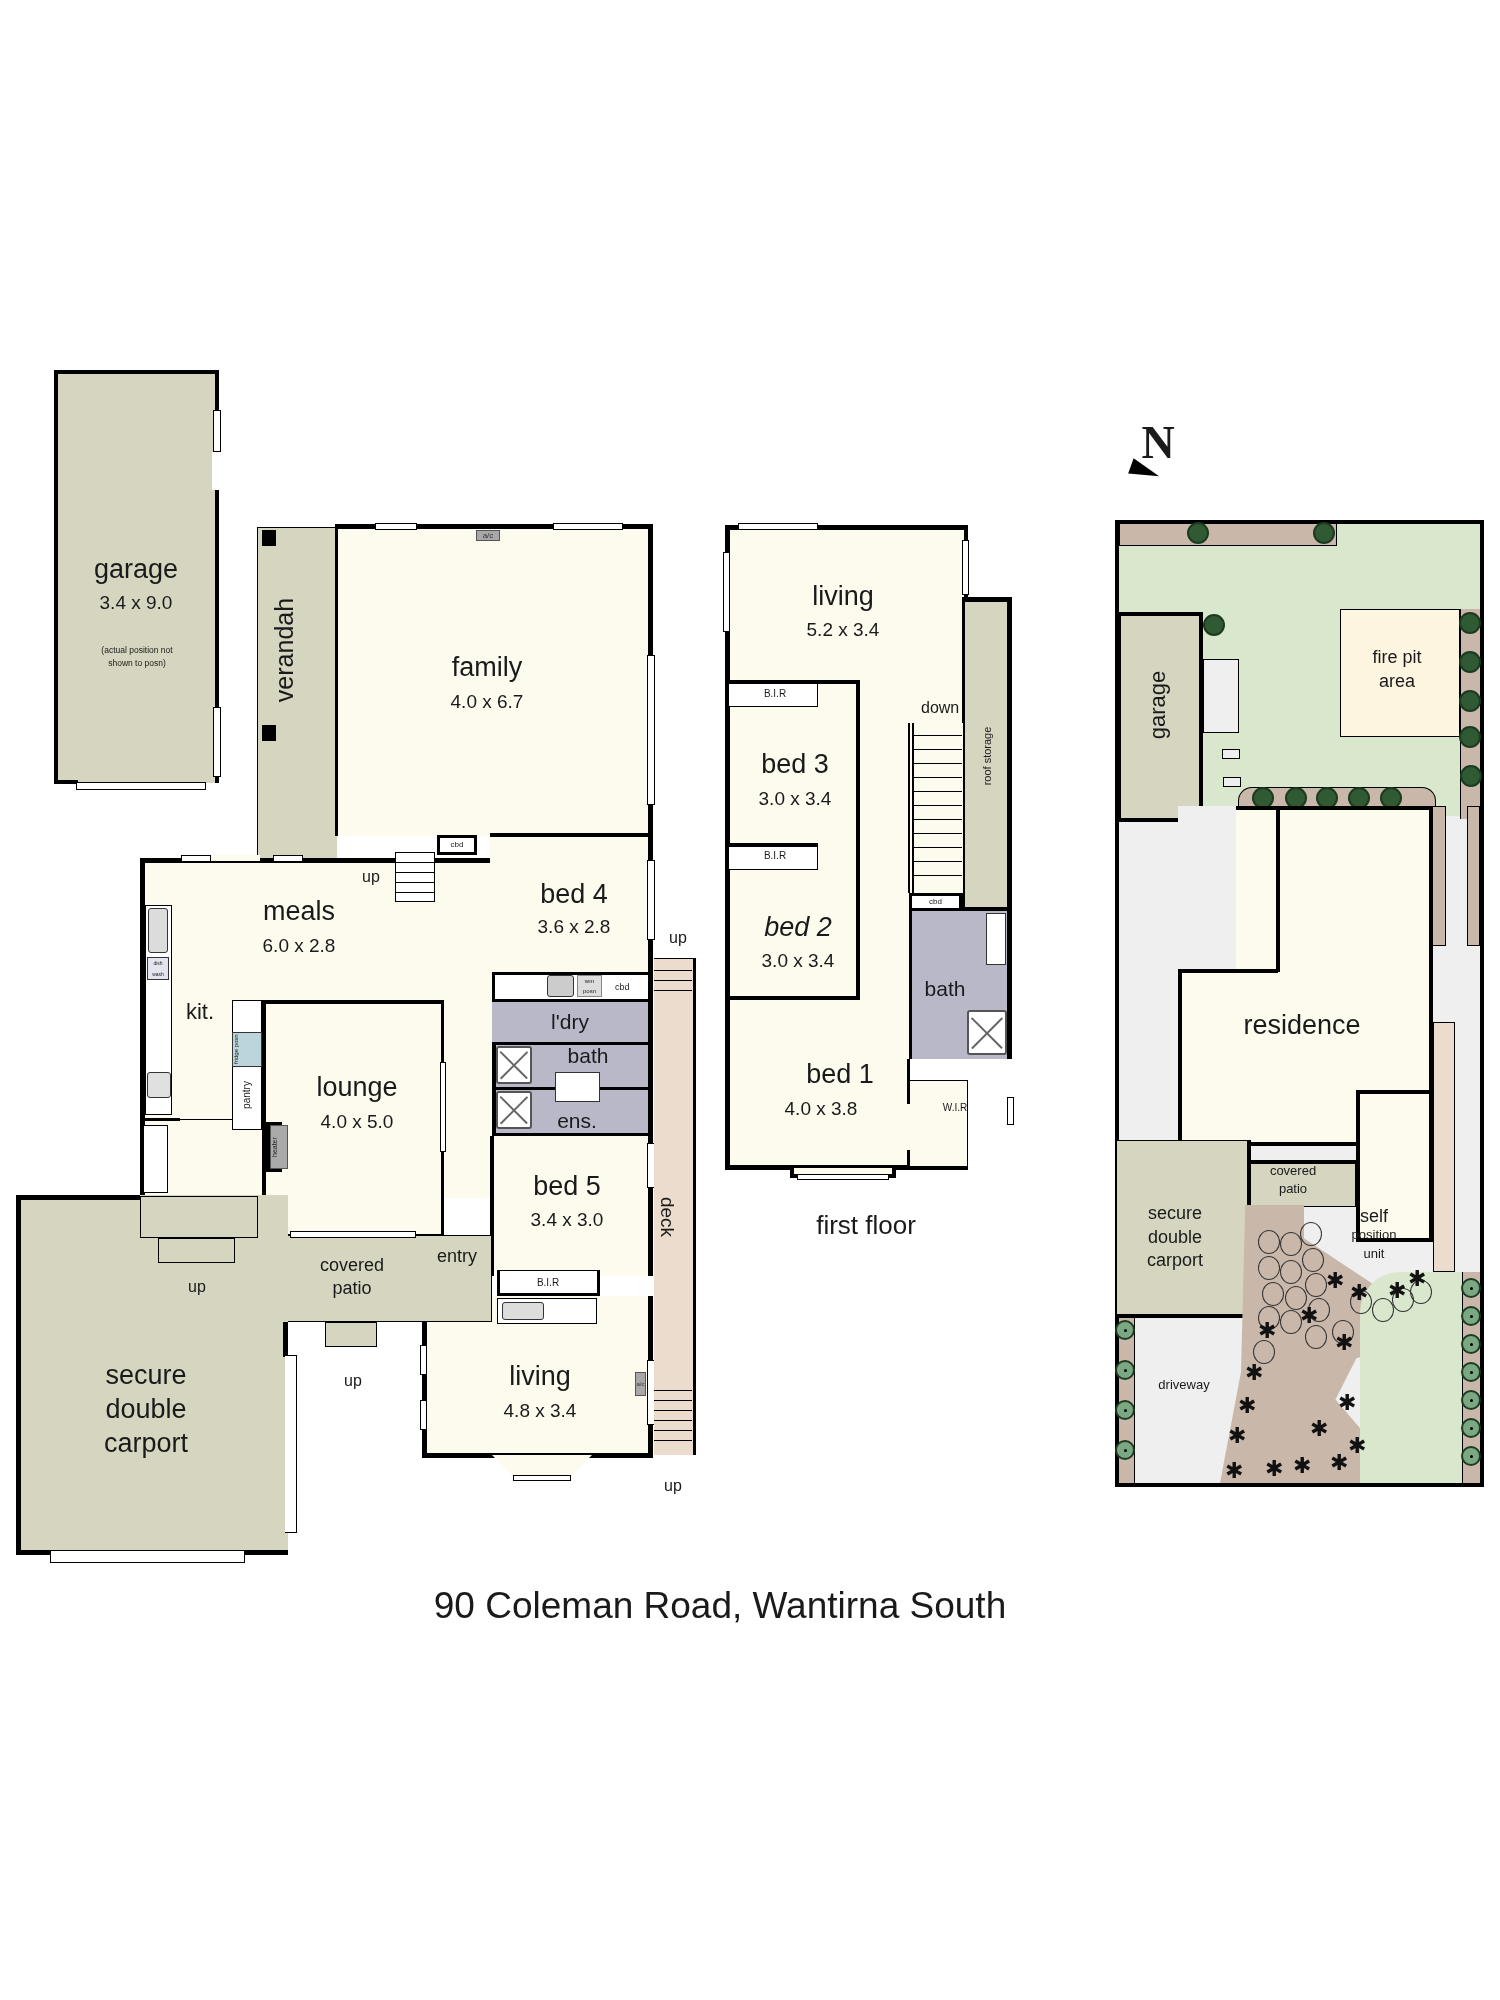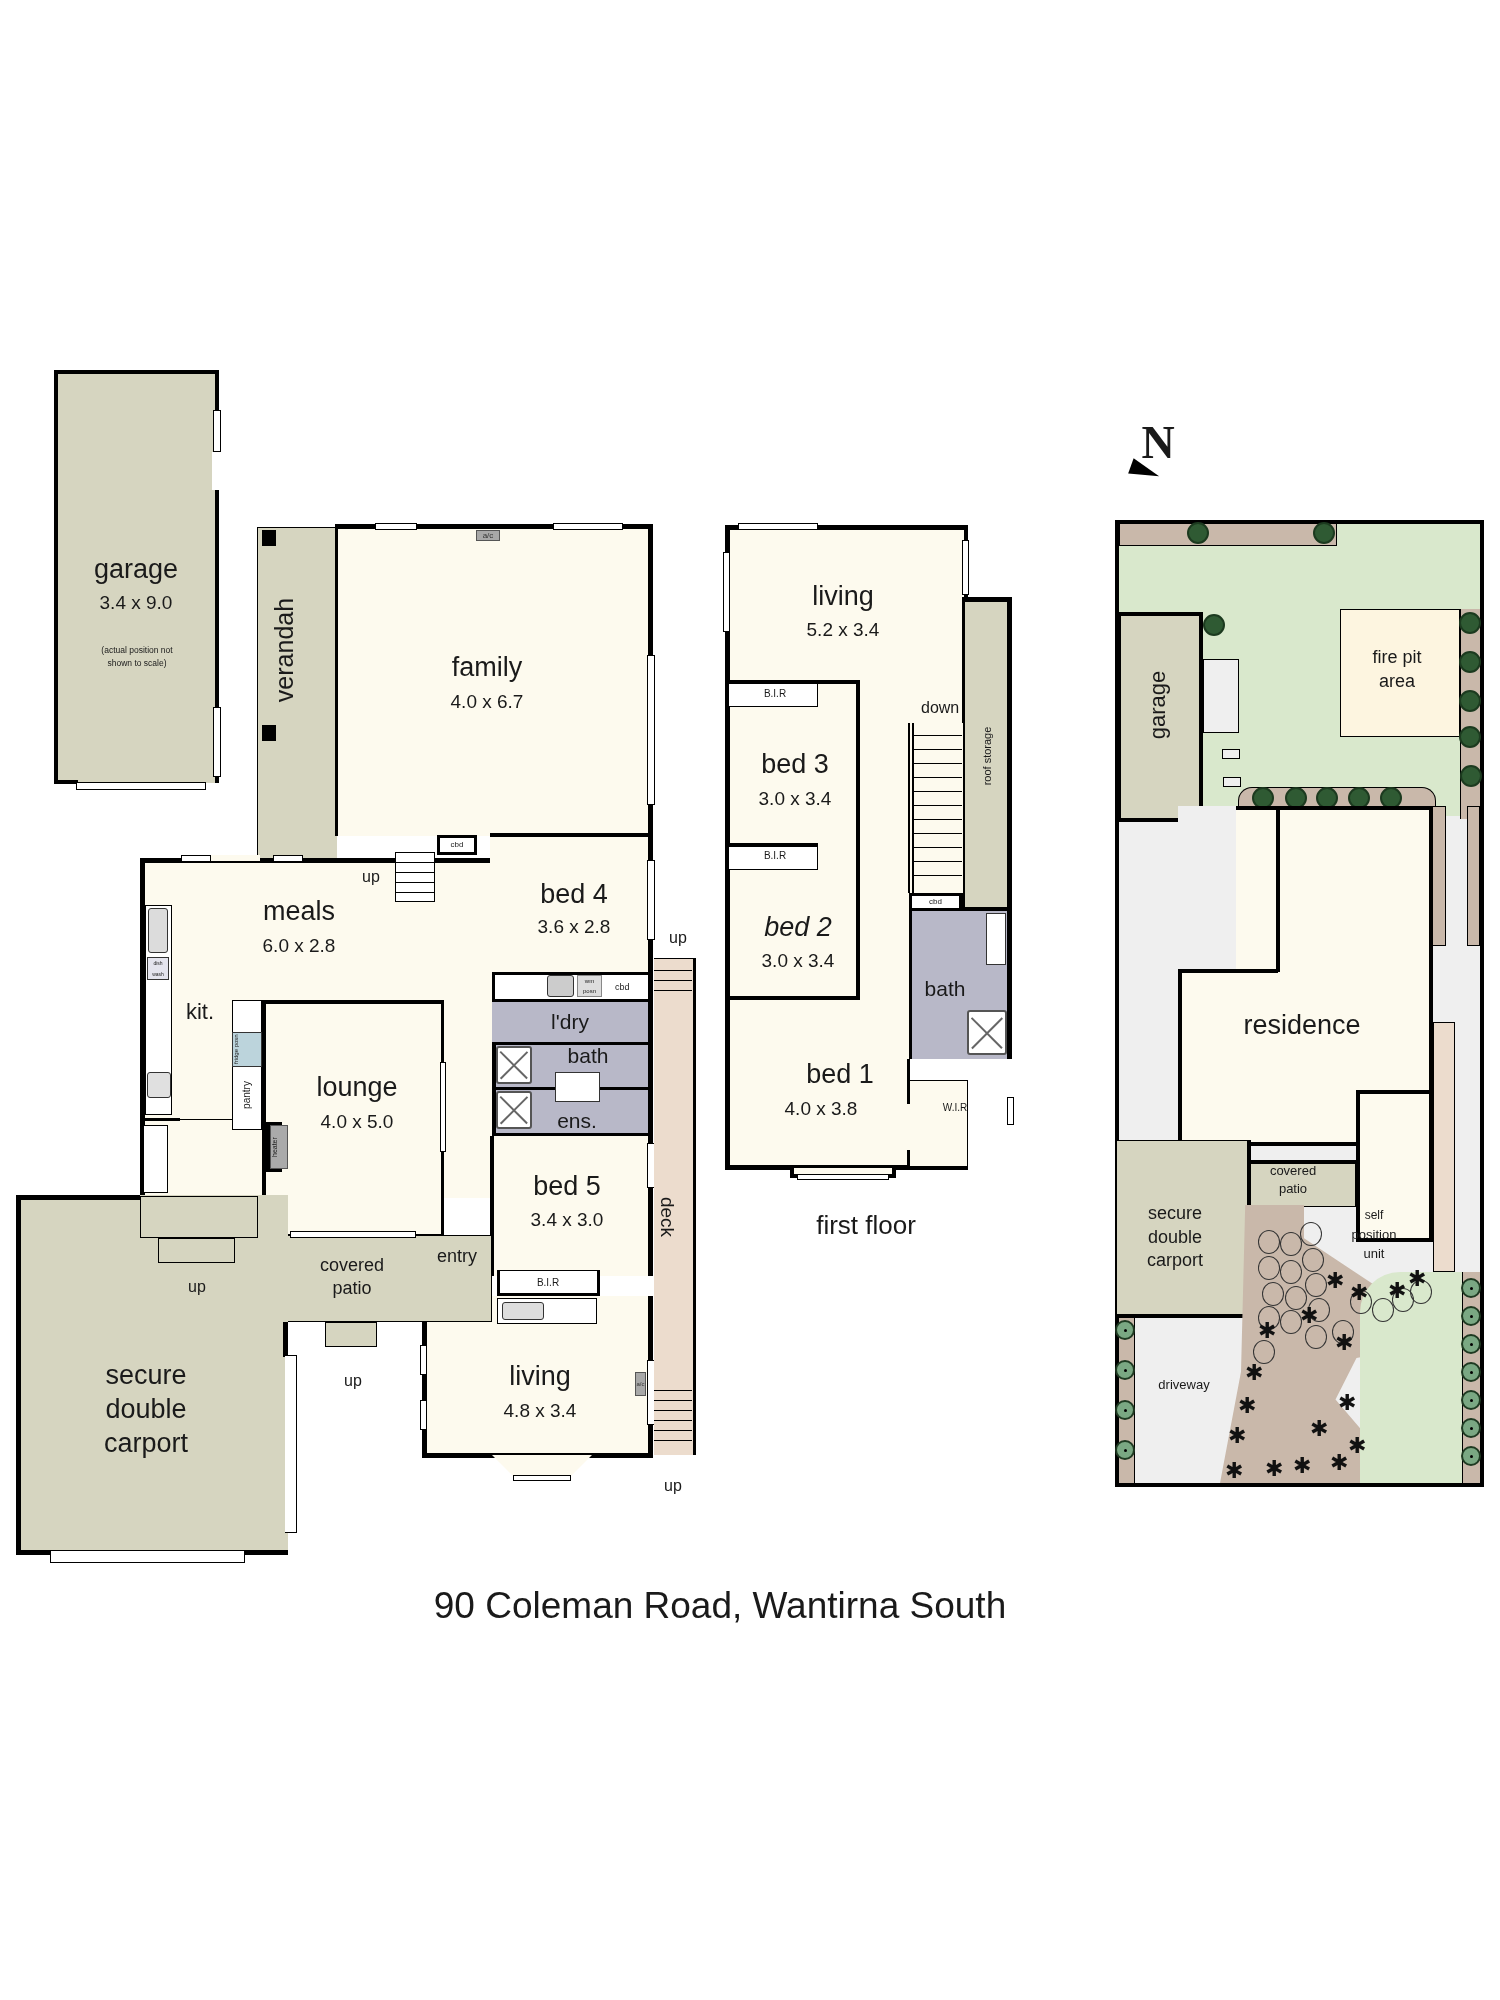--- a/index.html
+++ b/index.html
@@ -38,21 +38,21 @@
 
 <div class="room sage" style="left:54px;top:370px;width:165px;height:413px;border:4px solid #000;border-bottom:none;"></div>
 <div class="wall" style="left:54px;top:780px;width:24px;height:4px;"></div>
 <div class="win" style="left:76px;top:782px;width:130px;height:8px;"></div>
 <div class="win" style="left:213px;top:410px;width:8px;height:42px;"></div>
 <div class="abs white" style="left:212px;top:452px;width:8px;height:38px;"></div>
 <div class="win" style="left:213px;top:707px;width:8px;height:70px;"></div>
 <div class="lbl name" style="left:136px;top:570px;">garage</div>
 <div class="lbl dim" style="left:136px;top:603px;">3.4 x 9.0</div>
 <div class="lbl tiny" style="left:137px;top:651px;">(actual position not</div>
-<div class="lbl tiny" style="left:137px;top:664px;">shown to scale)</div>
+<div class="lbl tiny" style="left:137px;top:664px;">shown to posn)</div>
 
 <div class="room sage" style="left:257px;top:527px;width:80px;height:335px;border-left:1px solid #000;border-top:1px solid #000;"></div>
 <div class="abs" style="left:262px;top:530px;width:14px;height:16px;background:#000;"></div>
 <div class="abs" style="left:262px;top:725px;width:14px;height:16px;background:#000;"></div>
 <div class="lbl name vert" style="left:284px;top:650px;font-size:25px;">verandah</div>
 
 <div class="room cream" style="left:335px;top:524px;width:318px;height:312px;border-top:5px solid #000;border-right:5px solid #000;border-left:3px solid #000;"></div>
 <div class="win" style="left:375px;top:523px;width:42px;height:7px;"></div>
 <div class="win" style="left:553px;top:523px;width:70px;height:7px;"></div>
 <div class="win" style="left:647px;top:655px;width:8px;height:150px;"></div>
@@ -260,21 +260,21 @@
 <div class="room cream" style="left:1178px;top:806px;width:255px;height:340px;border:4px solid #000;clip-path:polygon(0 0,100% 0,100% 100%,0 100%);"></div>
 <div class="abs" style="left:1178px;top:806px;width:58px;height:165px;background:#efefef;"></div>
 <div class="wall" style="left:1178px;top:969px;width:100px;height:4px;"></div>
 <div class="wall" style="left:1276px;top:806px;width:4px;height:166px;"></div>
 <div class="lbl name" style="left:1302px;top:1026px;">residence</div>
 <div class="abs" style="left:1433px;top:806px;width:13px;height:140px;background:#c9b8aa;border:1px solid #000;border-left:none;"></div>
 <div class="abs" style="left:1467px;top:806px;width:13px;height:140px;background:#c9b8aa;border:1px solid #000;"></div>
 <div class="abs deckc" style="left:1433px;top:1022px;width:22px;height:250px;border:1px solid #000;"></div>
 
 <div class="room cream" style="left:1356px;top:1090px;width:77px;height:152px;border:4px solid #000;"></div>
-<div class="lbl small" style="left:1374px;top:1216px;font-size:12px;">self</div>
+<div class="lbl small" style="left:1374px;top:1216px;font-size:18px;">self</div>
 <div class="lbl small" style="left:1374px;top:1235px;font-size:13px;">position</div>
 <div class="lbl small" style="left:1374px;top:1254px;font-size:13px;">unit</div>
 
 <div class="room sage" style="left:1240px;top:1160px;width:116px;height:47px;border:1px solid #000;border-top:4px solid #000;"></div>
 <div class="lbl small" style="left:1293px;top:1171px;font-size:13px;">covered</div>
 <div class="lbl small" style="left:1293px;top:1189px;font-size:13px;">patio</div>
 
 <div class="room sage" style="left:1117px;top:1140px;width:134px;height:178px;border:4px solid #000;border-top:1px solid #000;border-left:none;"></div>
 <div class="lbl dim" style="left:1175px;top:1213px;font-size:18px;">secure</div>
 <div class="lbl dim" style="left:1175px;top:1237px;font-size:18px;">double</div>

